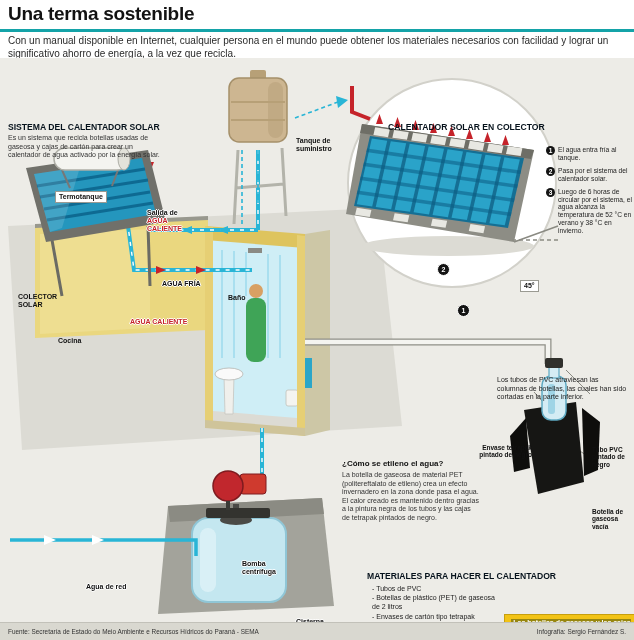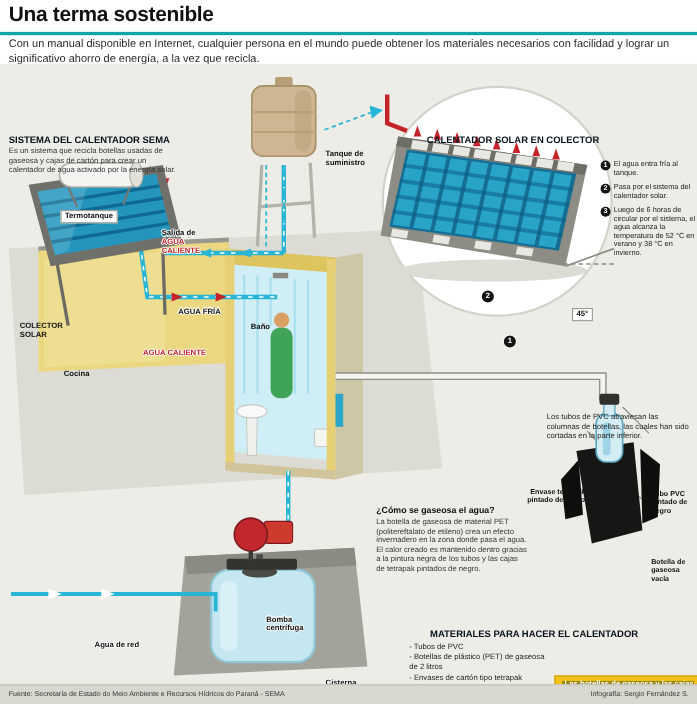--- a/index.html
+++ b/index.html
@@ -224,21 +224,21 @@
         <polygon points="510,378 526,360 530,410 514,414" fill="#0e0e0c"></polygon>
         <polygon points="582,350 600,364 598,412 584,418" fill="#0e0e0c"></polygon>
         <polygon points="524,352 576,344 584,424 538,436" fill="#161614"></polygon>
         <rect x="542" y="318" width="24" height="44" rx="9" fill="#d4ecf4" stroke="#5ea9c2" stroke-width="1.5"></rect>
         <rect x="549" y="308" width="10" height="12" fill="#d4ecf4" stroke="#5ea9c2" stroke-width="1.2"></rect>
         <rect x="548" y="326" width="7" height="30" rx="3" fill="#9fd4e6"></rect>
         <rect x="545" y="300" width="18" height="10" rx="2" fill="#30302c"></rect>
       </g>
     </svg>
 
-    <div class="sect-title" style="left:8px;top:64px;">SISTEMA DEL CALENTADOR SEMA</div>
+    <div class="sect-title" style="left:8px;top:64px;">SISTEMA DEL CALENTADOR SOLAR</div>
     <div class="para" style="left:8px;top:76px;width:152px;">Es un sistema que recicla botellas usadas de gaseosa y cajas de cartón para crear un calentador de agua activado por la energía solar.</div>
 
     <div class="sect-title" style="left:388px;top:64px;">CALENTADOR  SOLAR EN COLECTOR</div>
     <div id="steps">
       <div class="step">
         <span class="badge">1</span>
         <span class="step-text">El agua entra fría al tanque.</span>
       </div>
       <div class="step">
         <span class="badge">2</span>
@@ -253,24 +253,24 @@
     <div class="cbadge" style="left:437px;top:205px;">2</div>
     <div class="cbadge" style="left:457px;top:246px;">1</div>
     <div class="lbl boxed" style="left:520px;top:222px;">45°</div>
 
     <div class="para" style="left:497px;top:318px;width:132px;color:#222;">Los tubos de PVC atraviesan las columnas de botellas, las cuales han sido cortadas en la parte inferior.</div>
 
     <div class="lbl" style="left:476px;top:386px;width:56px;text-align:right;font-size:6.5px;">Envase tetrapak pintado de negro</div>
     <div class="lbl" style="left:592px;top:388px;width:40px;font-size:6.5px;">Tubo PVC pintado de negro</div>
     <div class="lbl" style="left:592px;top:450px;width:40px;font-size:6.5px;">Botella de gaseosa vacía</div>
 
-    <div class="lbl" style="left:342px;top:402px;font-size:8px;">¿Cómo se gaseosa el agua?</div>
+    <div class="lbl" style="left:342px;top:402px;font-size:8px;">¿Cómo se etileno el agua?</div>
     <div class="para" style="left:342px;top:413px;width:138px;">La botella de gaseosa de material PET (politereftalato de etileno) crea un efecto invernadero en la zona donde pasa el agua. El calor creado es mantenido dentro gracias a la pintura negra de los tubos y las cajas de tetrapak pintados de negro.</div>
 
-    <div class="sect-title" style="left:367px;top:513px;margin-left:24px;">MATERIALES PARA HACER EL CALENTADOR</div>
+    <div class="sect-title" style="left:367px;top:513px;">MATERIALES PARA HACER EL CALENTADOR</div>
     <ul id="materials-list">
       <li>Tubos de PVC</li>
       <li>Botellas de plástico (PET) de gaseosa de 2 litros</li>
       <li>Envases de cartón tipo tetrapak</li>
       <li>Pintura negra mate</li>
       <li>Pegamento</li>
       <li>Conexiones T</li>
 
     </ul>
 

